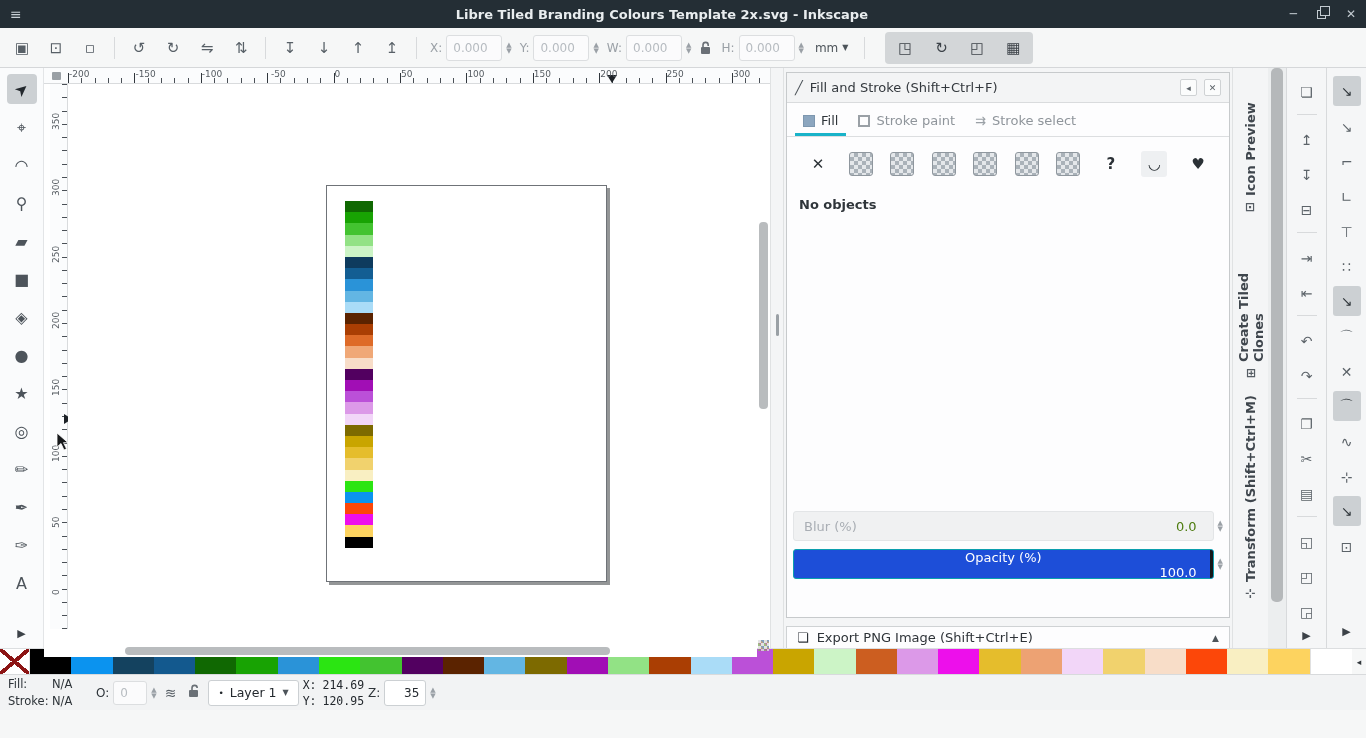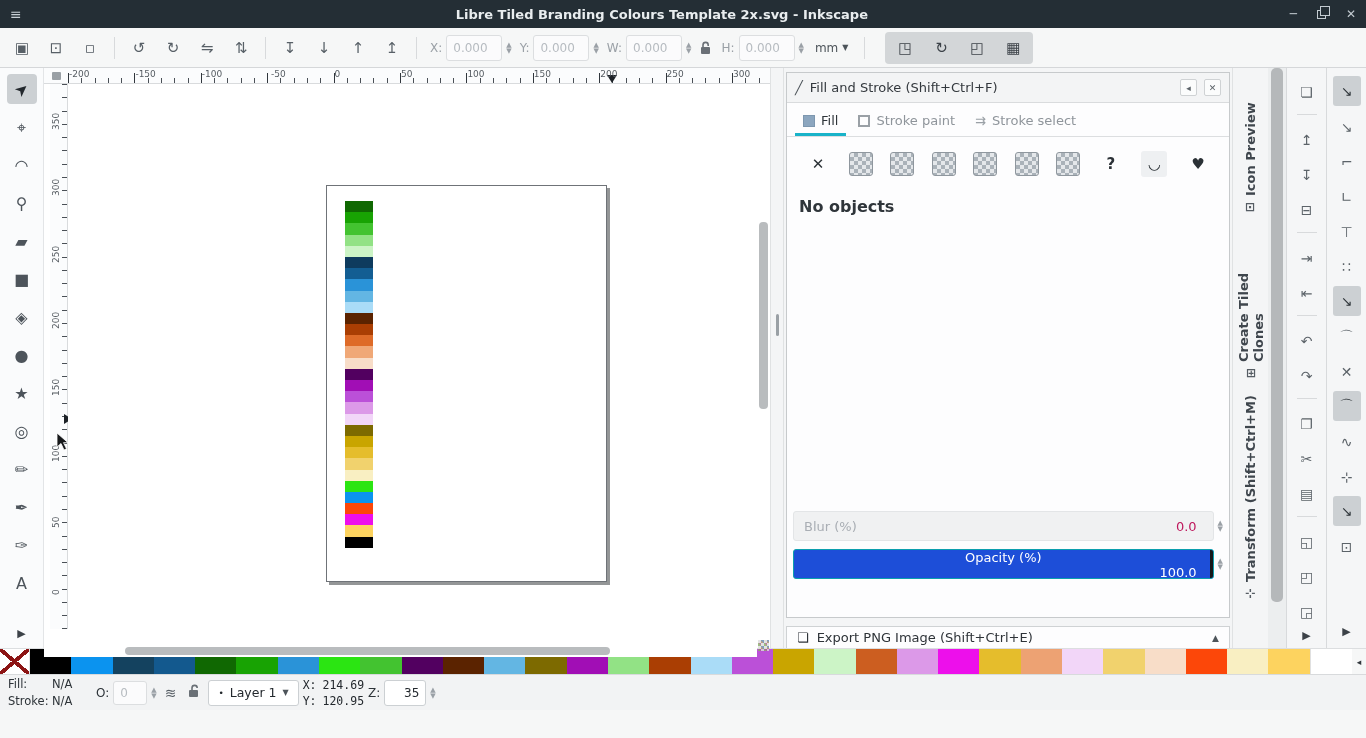--- a/index.html
+++ b/index.html
@@ -107,27 +107,27 @@
   .ic-strokebox { width:12px; height:12px; border:2px solid #9aa0a6; display:inline-block; }
   .ic-strokestyle { font-size:13px; color:#9aa0a6; }
   .paint-row { display:flex; align-items:center; padding:14px 18px 10px 18px; gap:0; justify-content:space-between; }
   .paint-btn { width:26px; height:26px; display:flex; align-items:center; justify-content:center;
                font-size:15px; font-weight:bold; color:#2b3136; border-radius:3px; }
   .paint-btn.checker { width:24px; height:24px; border:1px solid #8f979e; background-color:#e4e7ea;
         background-image:linear-gradient(45deg,#aab2b9 26%,transparent 26% 74%,#aab2b9 74%),
                          linear-gradient(45deg,#aab2b9 26%,transparent 26% 74%,#aab2b9 74%);
         background-size:8px 8px; background-position:0 0,4px 4px; }
   .paint-btn.hl { background:#eef0f2; }
-  .no-objects { font-size:16px; font-weight:bold; color:#2f353a; padding:10px 12px; }
+  .no-objects { font-size:13px; font-weight:bold; color:#2f353a; padding:10px 12px; }
   .fs-spacer { flex:1; }
   .slider-row { display:flex; align-items:stretch; margin:4px 6px; gap:4px; }
   .slider-box { flex:1; height:30px; border-radius:3px; display:flex; align-items:center;
                 padding:0 10px; font-size:13px; position:relative; }
   .slider-row.blur .slider-box { background:#f0f1f2; border:1px solid #e3e5e7; color:#a9aeb4; }
-  .slider-row.blur .slider-val { color:#be185d; }
+  .slider-row.blur .slider-val { color:#4d7c0f; }
   .slider-row.opacity .slider-box { background:#1d4ed8; border:1px solid #0b9fae; color:#ffffff;flex-direction:column; }
   .slider-row.opacity .slider-box::after { content:''; position:absolute; right:0; top:0; bottom:0;
                 width:3px; background:#16181a; border-radius:0 2px 2px 0; }
   .slider-val { margin-left:auto; padding-right:6px; }
   .fs-bottom-pad { height:34px; }
   .export-hdr { height:22px; margin:0 2px; border:1px solid #cfd2d4; border-bottom:none; background:#fdfdfe;
                 display:flex; align-items:center; gap:8px; padding:0 10px; font-size:13px; color:#2e3338; }
   .export-caret { margin-left:auto; font-size:9px; color:#4d545a; }
 
   

